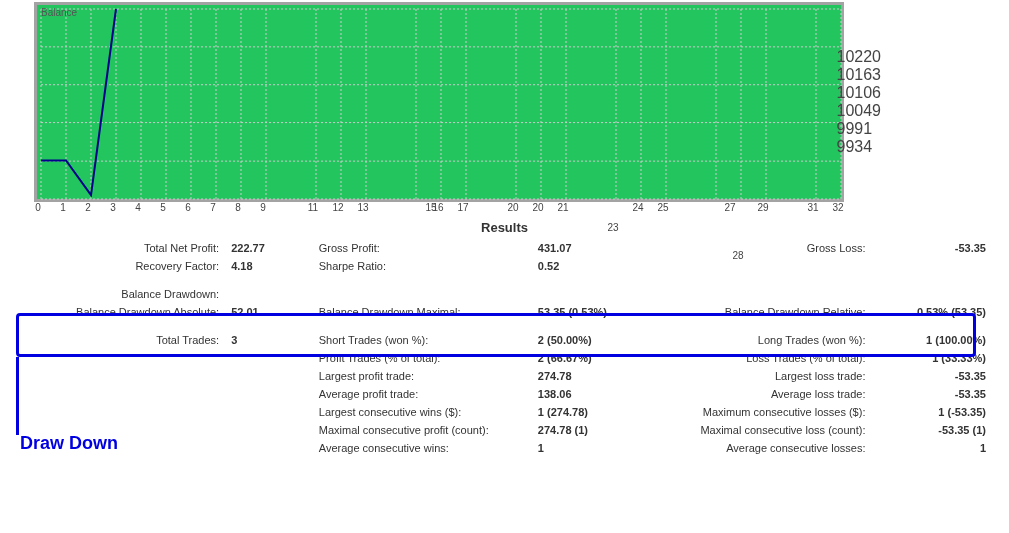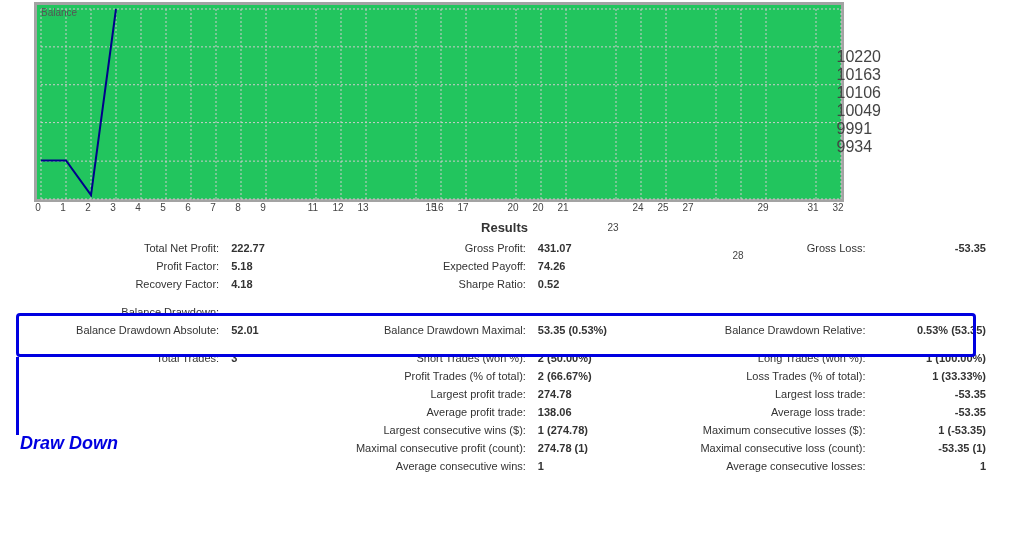--- a/index.html
+++ b/index.html
@@ -72,41 +72,40 @@
     margin: 0 auto;
     border-collapse: collapse;
   }
   .report td {
     padding: 3px 6px;
     vertical-align: middle;
     white-space: nowrap;
   }
   .label-cell { text-align: right; width: 190px; }
   .value-cell { text-align: left; font-weight: bold; width: 80px; }
-  .label-cell2 { text-align: right; width: 200px; }
+  .label-cell2 { width: 200px; }
   .value-cell2 { text-align: left; font-weight: bold; width: 110px; }
   .label-cell3 { text-align: right; width: 200px; }
   .value-cell3 { text-align: right; font-weight: bold; width: 110px; }
   .highlight-box {
     position: absolute;
     border: 3px solid #0000e0;
     border-radius: 4px;
     pointer-events: none;
   }
   .highlight-leader {
     position: absolute;
     border-left: 3px solid #0000e0;
     pointer-events: none;
   }
   .annotation {
     position: absolute;
     color: #0000e0;
     font-size: 18px;
     font-weight: bold;
-    font-style: italic;
   }
   .spacer-row td { height: 10px; }
 </style>
 </head>
 <body>
 
 <div class="chart-container">
   <div class="chart-title">Balance</div>
   <svg width="808" height="198">
     <g class="chart-grid" id="grid-lines">
@@ -171,49 +170,41 @@
     <span style="left: 329px;">13</span>
     <span style="left: 397px;">15</span>
     <span style="left: 404px;">16</span>
     <span style="left: 429px;">17</span>
     <span style="left: 479px;">20</span>
     <span style="left: 504px;">20</span>
     <span style="left: 529px;">21</span>
     <span style="left: 579px; margin-top: 20px;">23</span>
     <span style="left: 604px;">24</span>
     <span style="left: 629px;">25</span>
-    <span style="left: 654px;">27</span>
+    <span style="left: 696px;">27</span>
     <span style="left: 704px; margin-top: 48px;">28</span>
     <span style="left: 729px;">29</span>
     <span style="left: 779px;">31</span>
     <span style="left: 804px;">32</span>
   </div>
 
 <div class="results-title">Results</div>
 
 <div style="position:relative;">
 <table class="report">
   <tbody>
         <tr>
     <td class="label-cell">Total Net Profit:</td>
     <td class="value-cell">222.77</td>
     <td class="label-cell2">Gross Profit:</td>
     <td class="value-cell2">431.07</td>
     <td class="label-cell3">Gross Loss:</td>
     <td class="value-cell3">-53.35</td>
   </tr>
   <tr>
-    <td class="label-cell">Profit Factor:</td>
-    <td class="value-cell">5.18</td>
-    <td class="label-cell2">Expected Payoff:</td>
-    <td class="value-cell2">74.26</td>
-    <td class="label-cell3"></td>
-          <td class="value-cell3"></td>
-  </tr>
-  <tr>
     <td class="label-cell">Recovery Factor:</td>
     <td class="value-cell">4.18</td>
     <td class="label-cell2">Sharpe Ratio:</td>
     <td class="value-cell2">0.52</td>
     <td class="label-cell3"></td>
           <td class="value-cell3"></td>
   </tr>
   <tr class="spacer-row">
           <td colspan="6"></td>
         </tr>

